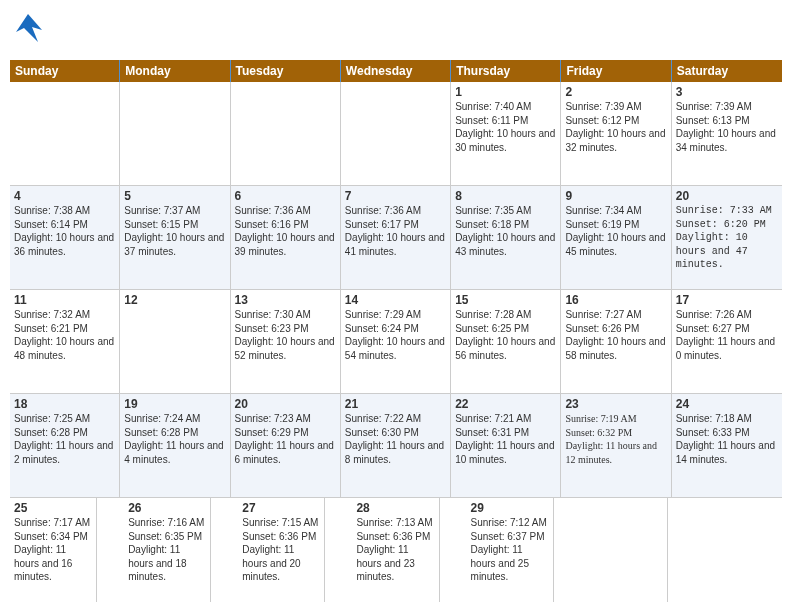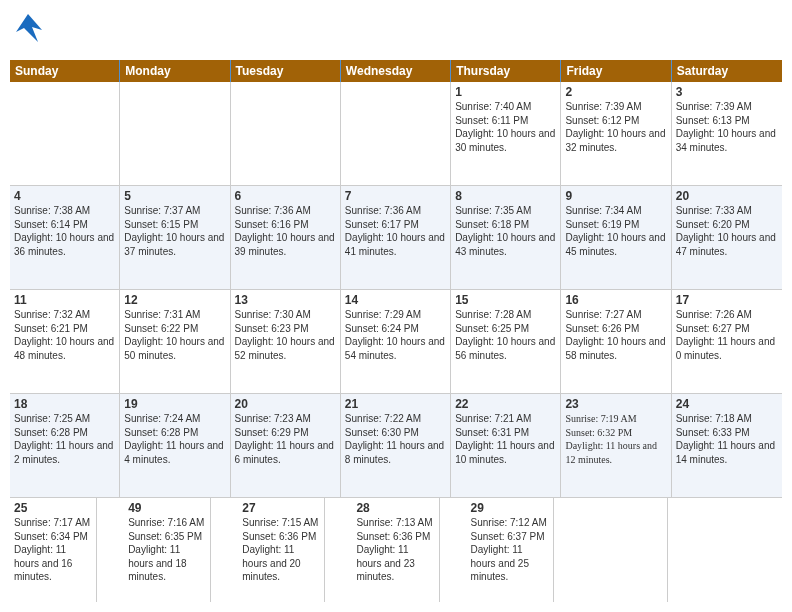--- a/index.html
+++ b/index.html
@@ -175,31 +175,29 @@
 Daylight: 10 hours and 39 minutes.</span></div>
           <div class="cal-cell alt-row"><span class="day-num">7</span><span class="cell-text" style="white-space: pre-line;">Sunrise: 7:36 AM
 Sunset: 6:17 PM
 Daylight: 10 hours and 41 minutes.</span></div>
           <div class="cal-cell alt-row"><span class="day-num">8</span><span class="cell-text" style="white-space: pre-line;">Sunrise: 7:35 AM
 Sunset: 6:18 PM
 Daylight: 10 hours and 43 minutes.</span></div>
           <div class="cal-cell alt-row"><span class="day-num">9</span><span class="cell-text" style="white-space: pre-line;">Sunrise: 7:34 AM
 Sunset: 6:19 PM
 Daylight: 10 hours and 45 minutes.</span></div>
-          <div class="cal-cell alt-row"><span class="day-num">20</span><span class="cell-text" style="white-space: pre-line;">Sunrise: 7:33 AM
+          <div class="cal-cell alt-row"><span class="day-num">20</span><span class="cell-text" style="white-space: pre-line; font-family: Liberation Mono, monospace;">Sunrise: 7:33 AM
 Sunset: 6:20 PM
 Daylight: 10 hours and 47 minutes.</span></div>
         </div>
         <div class="cal-row">
           <div class="cal-cell"><span class="day-num">11</span><span class="cell-text" style="white-space: pre-line;">Sunrise: 7:32 AM
 Sunset: 6:21 PM
 Daylight: 10 hours and 48 minutes.</span></div>
-          <div class="cal-cell"><span class="day-num">12</span><span class="cell-text" style="white-space: pre-line;">Sunrise: 7:31 AM
-Sunset: 6:22 PM
-Daylight: 10 hours and 50 minutes.</span></div>
+          <div class="cal-cell"><span class="day-num">12</span></div>
           <div class="cal-cell"><span class="day-num">13</span><span class="cell-text" style="white-space: pre-line;">Sunrise: 7:30 AM
 Sunset: 6:23 PM
 Daylight: 10 hours and 52 minutes.</span></div>
           <div class="cal-cell"><span class="day-num">14</span><span class="cell-text" style="white-space: pre-line;">Sunrise: 7:29 AM
 Sunset: 6:24 PM
 Daylight: 10 hours and 54 minutes.</span></div>
           <div class="cal-cell"><span class="day-num">15</span><span class="cell-text" style="white-space: pre-line;">Sunrise: 7:28 AM
 Sunset: 6:25 PM
 Daylight: 10 hours and 56 minutes.</span></div>
           <div class="cal-cell"><span class="day-num">16</span><span class="cell-text" style="white-space: pre-line;">Sunrise: 7:27 AM
@@ -229,21 +227,21 @@
 Sunset: 6:32 PM
 Daylight: 11 hours and 12 minutes.</span></div>
           <div class="cal-cell alt-row"><span class="day-num">24</span><span class="cell-text" style="white-space: pre-line;">Sunrise: 7:18 AM
 Sunset: 6:33 PM
 Daylight: 11 hours and 14 minutes.</span></div>
         </div>
         <div class="cal-row">
           <div class="cal-cell"><span class="day-num">25</span><span class="cell-text" style="white-space: pre-line;">Sunrise: 7:17 AM
 Sunset: 6:34 PM
 Daylight: 11 hours and 16 minutes.</span></div>
-          <div class="cal-cell"><span class="day-num">49</span><span class="cell-text" style="white-space: pre-line;">Sunrise: 7:16 AM
+          <div class="cal-cell"><span class="day-num">26</span><span class="cell-text" style="white-space: pre-line;">Sunrise: 7:16 AM
 Sunset: 6:35 PM
 Daylight: 11 hours and 18 minutes.</span></div>
           <div class="cal-cell"><span class="day-num">27</span><span class="cell-text" style="white-space: pre-line;">Sunrise: 7:15 AM
 Sunset: 6:36 PM
 Daylight: 11 hours and 20 minutes.</span></div>
           <div class="cal-cell"><span class="day-num">28</span><span class="cell-text" style="white-space: pre-line;">Sunrise: 7:13 AM
 Sunset: 6:36 PM
 Daylight: 11 hours and 23 minutes.</span></div>
           <div class="cal-cell"><span class="day-num">29</span><span class="cell-text" style="white-space: pre-line;">Sunrise: 7:12 AM
 Sunset: 6:37 PM

